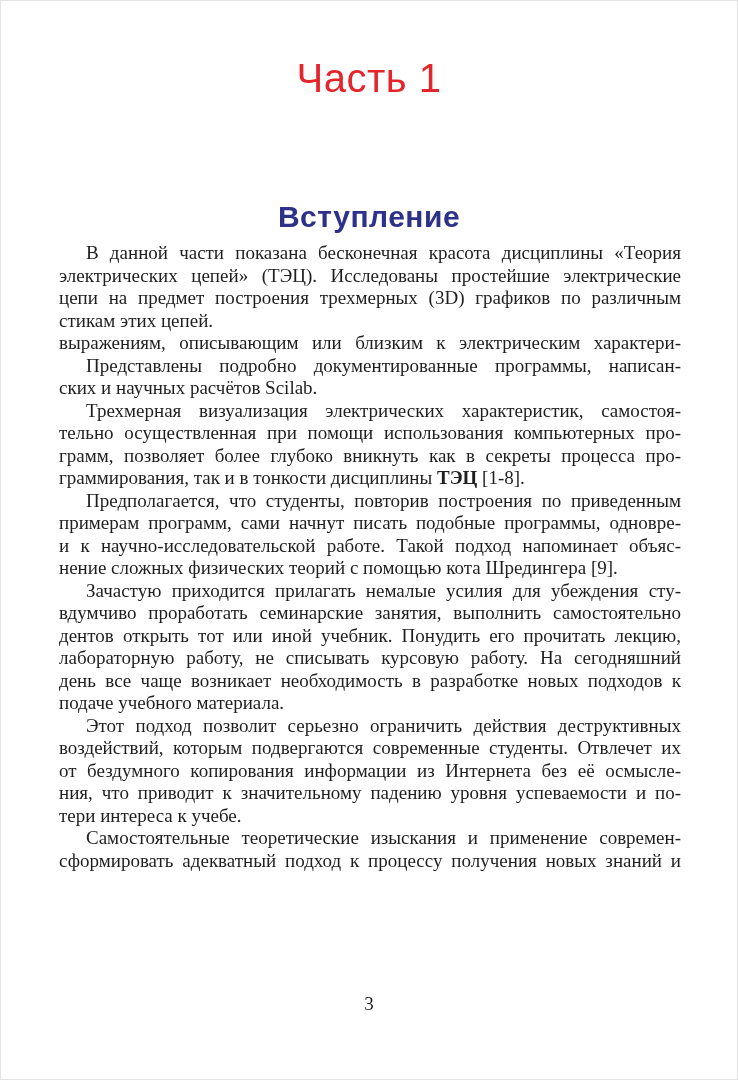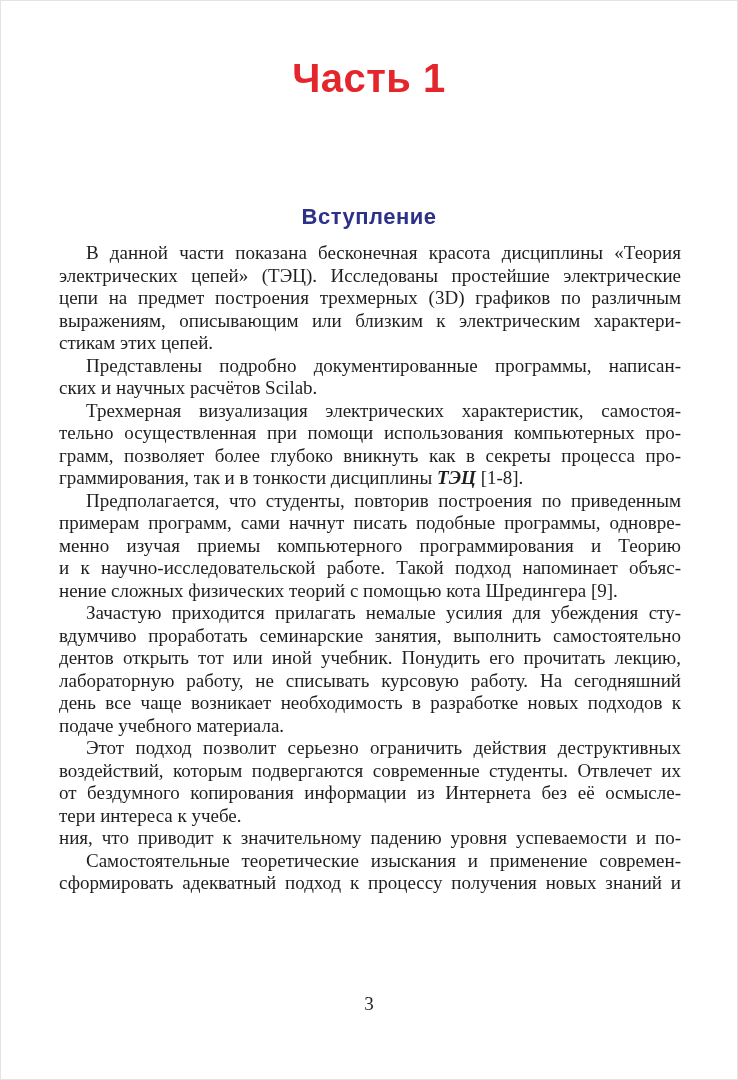--- a/index.html
+++ b/index.html
@@ -16,32 +16,32 @@
     box-sizing: border-box;
     border: 1px solid #e3e3e3;
     overflow: hidden;
     font-family: "Liberation Serif", serif;
     color: var(--body-color, #1f1f1f);
   }
   .part-title {
     margin: 57px 0 0 0;
     text-align: center;
     font-family: "Liberation Sans", sans-serif;
-    font-weight: bold;
+    font-weight: normal;
     font-size: 40px;
     line-height: 40px;
     letter-spacing: 0.5px;
     color: var(--part-color, #e4252b);
   }
   .section-title {
     margin: 103px 0 0 0;
     text-align: center;
     font-family: "Liberation Sans", sans-serif;
     font-weight: bold;
-    font-size: 22px;
+    font-size: 30px;
     line-height: 31px;
     letter-spacing: 0.5px;
     color: var(--section-color, #2e3189);
   }
   .body-text {
     margin: 10px 56px 0 58px;
     font-family: "Liberation Serif", serif;
     font-size: 19px;
     line-height: 22.5px;
     color: var(--body-color, #1f1f1f);
@@ -56,21 +56,20 @@
     white-space: normal;
   }
   .line.first {
     text-indent: 27px;
   }
   .line.last {
     text-align-last: left;
   }
   .line b {
     font-weight: bold;
-    font-style: italic;
   }
   .page-number {
     position: absolute;
     left: 0;
     top: 992px;
     width: 100%;
     text-align: center;
     font-family: "Liberation Serif", serif;
     font-size: 19px;
     color: var(--body-color, #1f1f1f);
@@ -80,54 +79,53 @@
 <body>
 
 <div class="page">
   <h1 class="part-title">Часть 1</h1>
   <h2 class="section-title">Вступление</h2>
   <div class="body-text" id="body-text">
       <div class="para">
         <div class="line first">В данной части показана бесконечная красота дисциплины «Теория</div>
         <div class="line">электрических цепей» (ТЭЦ). Исследованы простейшие электрические</div>
         <div class="line">цепи на предмет построения трехмерных (3D) графиков по различным</div>
+        <div class="line last">стикам этих цепей.</div>
         <div class="line">выражениям, описывающим или близким к электрическим характери-</div>
-        <div class="line last">стикам этих цепей.</div>
       </div>
       <div class="para">
         <div class="line first">Представлены подробно документированные программы, написан-</div>
         <div class="line last">ских и научных расчётов Scilab.</div>
       </div>
       <div class="para">
         <div class="line first">Трехмерная визуализация электрических характеристик, самостоя-</div>
         <div class="line">тельно осуществленная при помощи использования компьютерных про-</div>
         <div class="line">грамм, позволяет более глубоко вникнуть как в секреты процесса про-</div>
         <div class="line last">граммирования, так и в тонкости дисциплины <b>ТЭЦ</b> [1-8].</div>
       </div>
       <div class="para">
         <div class="line first">Предполагается, что студенты, повторив построения по приведенным</div>
         <div class="line">примерам программ, сами начнут писать подобные программы, одновре-</div>
-        <div class="line">менно изучая приемы компьютерного программирования и Теорию</div>
         <div class="line">и к научно-исследовательской работе. Такой подход напоминает объяс-</div>
         <div class="line last">нение сложных физических теорий с помощью кота Шредингера [9].</div>
       </div>
       <div class="para">
         <div class="line first">Зачастую приходится прилагать немалые усилия для убеждения сту-</div>
         <div class="line">вдумчиво проработать семинарские занятия, выполнить самостоятельно</div>
         <div class="line">дентов открыть тот или иной учебник. Понудить его прочитать лекцию,</div>
         <div class="line">лабораторную работу, не списывать курсовую работу. На сегодняшний</div>
         <div class="line">день все чаще возникает необходимость в разработке новых подходов к</div>
         <div class="line last">подаче учебного материала.</div>
       </div>
       <div class="para">
         <div class="line first">Этот подход позволит серьезно ограничить действия деструктивных</div>
         <div class="line">воздействий, которым подвергаются современные студенты. Отвлечет их</div>
         <div class="line">от бездумного копирования информации из Интернета без её осмысле-</div>
+        <div class="line">ния, что приводит к значительному падению уровня успеваемости и по-</div>
         <div class="line last">тери интереса к учебе.</div>
-        <div class="line">ния, что приводит к значительному падению уровня успеваемости и по-</div>
       </div>
       <div class="para">
         <div class="line first">Самостоятельные теоретические изыскания и применение современ-</div>
         <div class="line">сформировать адекватный подход к процессу получения новых знаний и</div>
       </div>
     </div>
   <div class="page-number">3</div>
 </div>
 
 </body></html>

